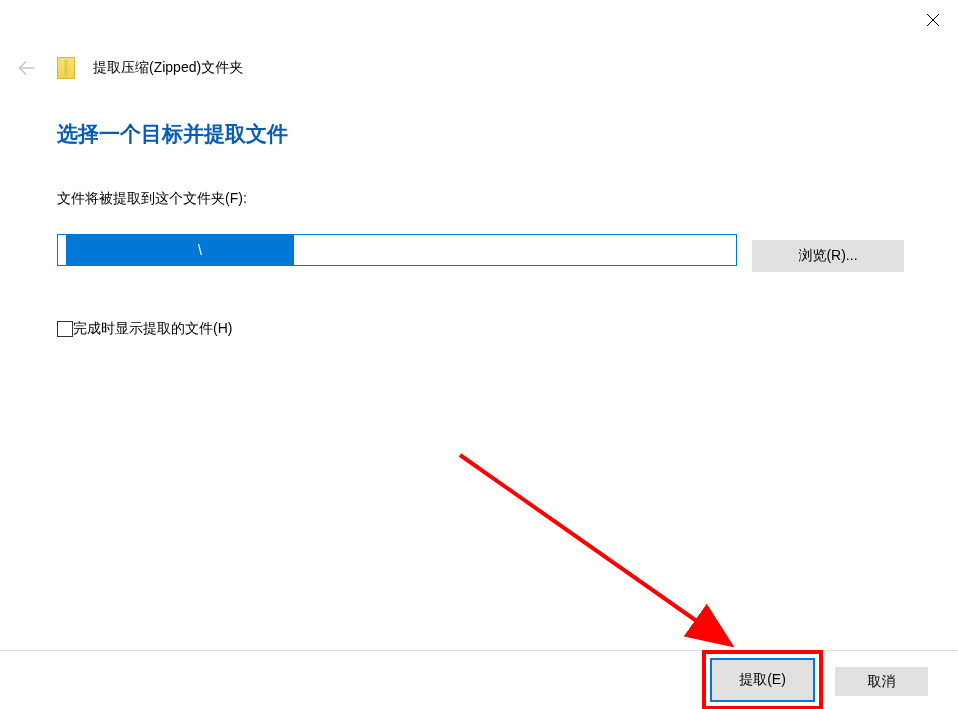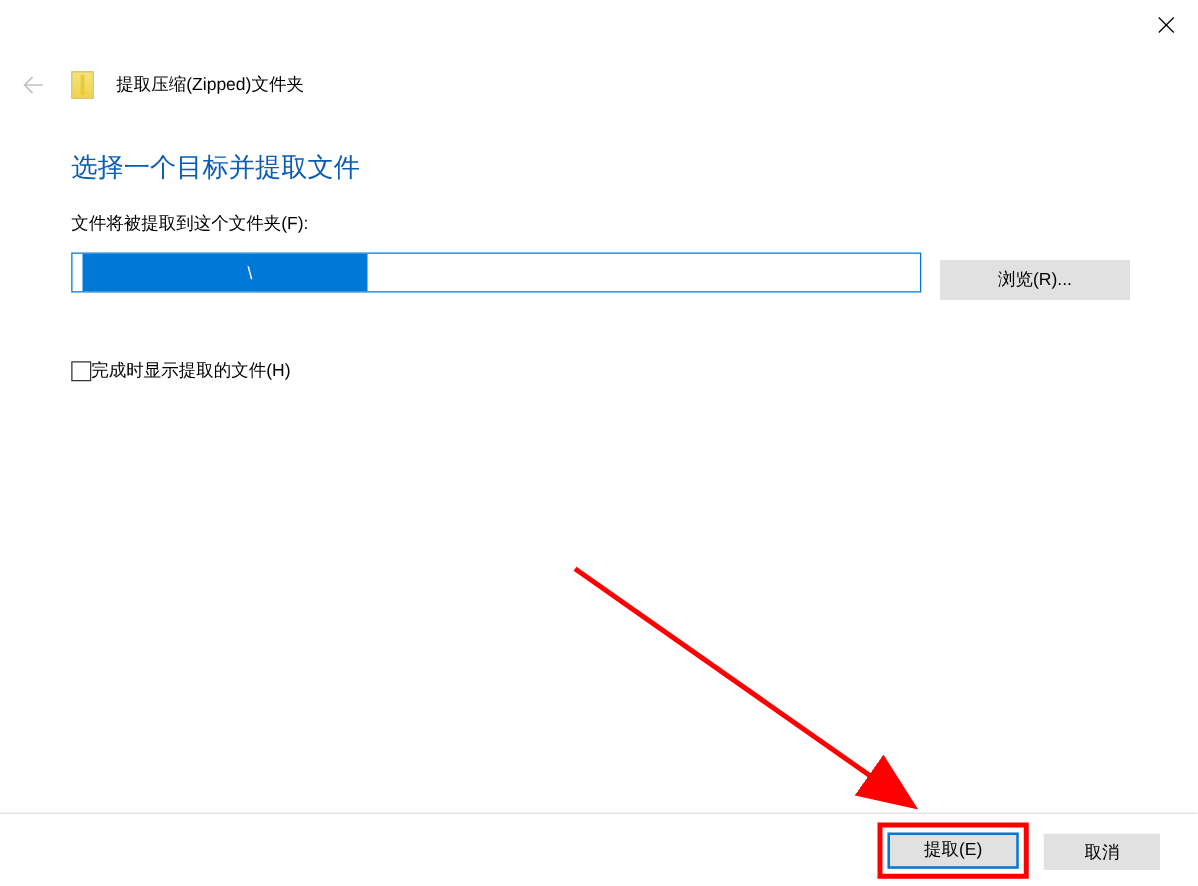--- a/index.html
+++ b/index.html
@@ -76,26 +76,27 @@
     }
     .content {
       position: absolute;
       top: 120px;
       left: 57px;
       right: 35px;
     }
     .main-heading {
       font-size: 21px;
       color: #0a5cb3;
-      margin-bottom: 22px;
+      margin-bottom: 42px;
+      font-weight: bold;
     }
     .label-text {
       font-size: 14px;
       color: #000;
-      margin-bottom: 8px;
+      margin-bottom: 20px;
     }
     .input-row {
       display: flex;
       gap: 15px;
       align-items: center;
       margin-bottom: 48px;
     }
     .path-input {
       flex: 0 0 680px;
       height: 32px;
@@ -172,21 +173,21 @@
       justify-content: flex-end;
       padding-right: 30px;
       gap: 12px;
     }
     .extract-highlight {
       border: 4px solid #ff0000;
       padding: 4px;
     }
     .extract-btn {
       width: 105px;
-      height: 29px;
+      height: 44px;
       background: #e1e1e1;
       border: 2px solid #0078d7;
       display: flex;
       align-items: center;
       justify-content: center;
       font-size: 14px;
       color: #000;
       cursor: pointer;
     }
     .cancel-btn {

